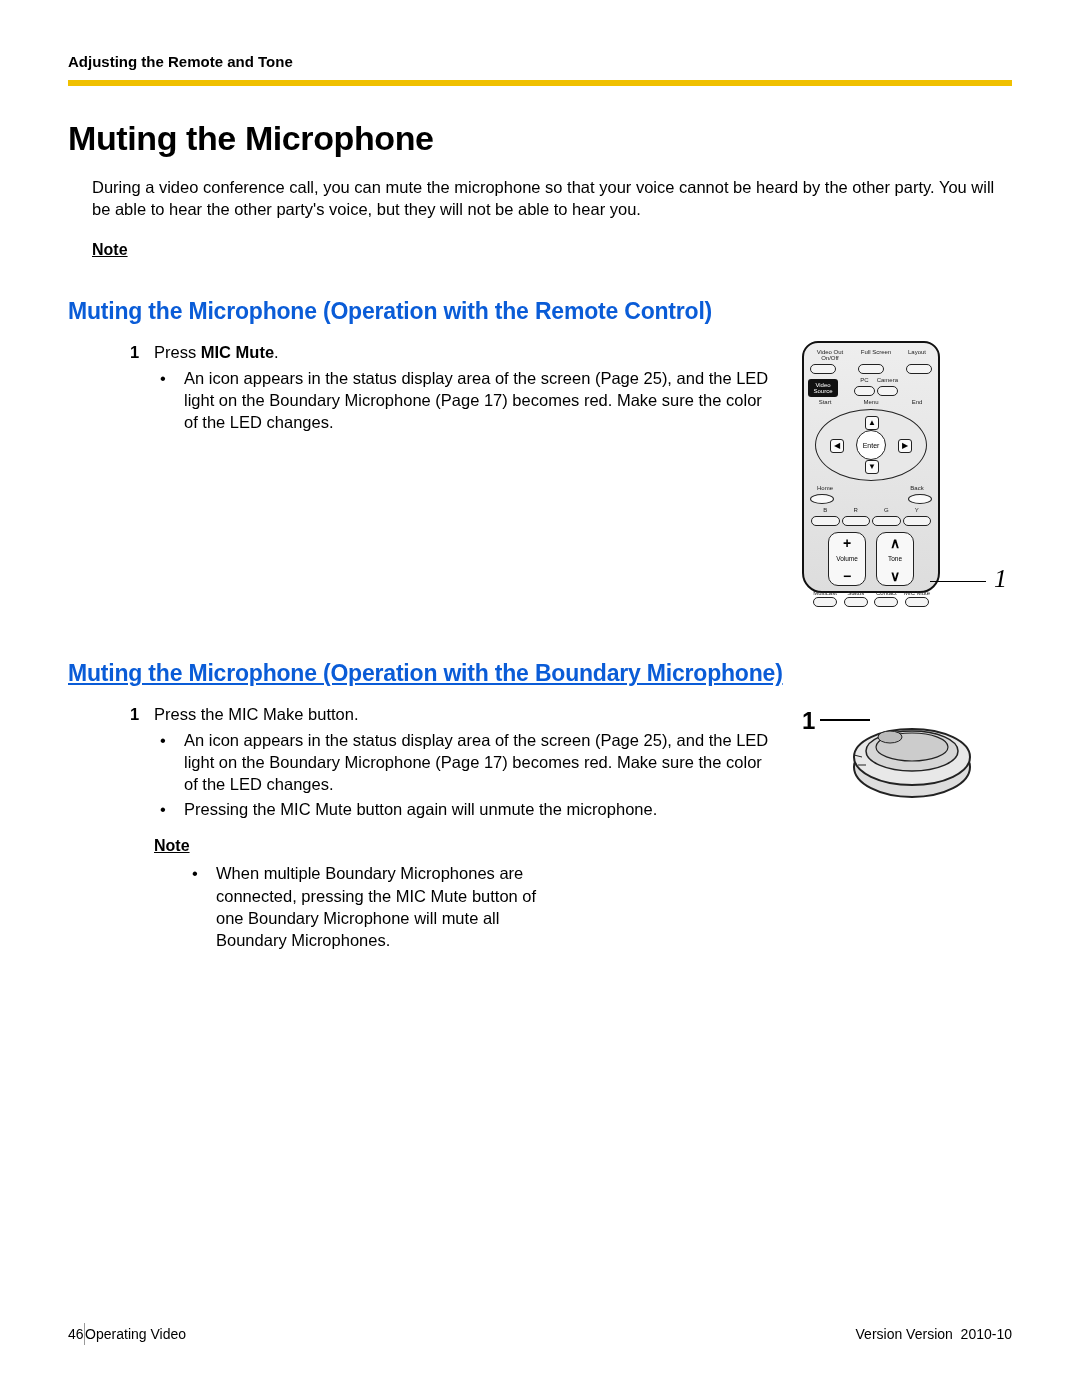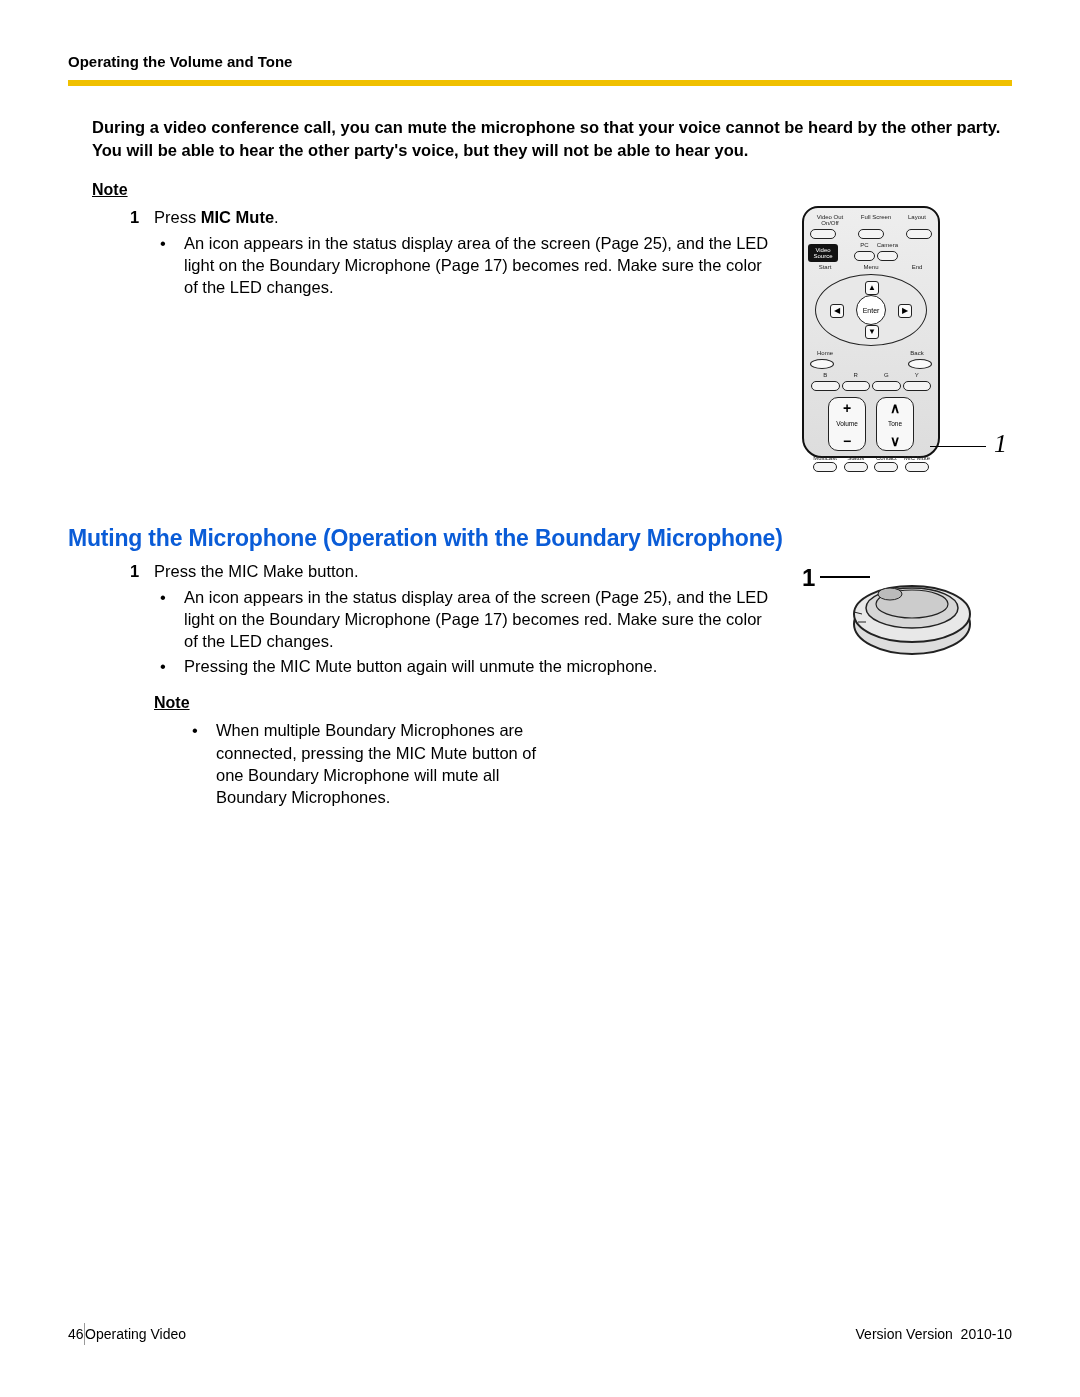--- a/index.html
+++ b/index.html
@@ -23,21 +23,21 @@
     height: 6px;
     background: #f0c000;
     margin-bottom: 30px;
   }
   h1.page-title {
     font-size: 34px;
     font-weight: bold;
     margin-bottom: 14px;
     letter-spacing: -0.4px;
   }
-  .intro { margin-left: 24px; margin-bottom: 18px; font-size: 16.5px; font-weight: bold; }
+  .intro { margin-left: 24px; margin-bottom: 18px; font-size: 16.5px; }
   .note-label {
     font-weight: bold;
     text-decoration: underline;
     margin-left: 24px;
     margin-bottom: 6px;
     font-size: 16px;
   }
   .note-bullet {
     margin-left: 62px;
     margin-right: 80px;
@@ -48,21 +48,21 @@
   .note-bullet::before {
     content: "•"; position: absolute; left: 0; top: 0;
   }
   h2.section {
     color: #0a5cd7;
     font-size: 23px;
     font-weight: bold;
     letter-spacing: -0.2px;
   }
   .sec1 { margin-top: 36px; margin-bottom: 14px; }
-  .sec2 { margin-top: 52px; margin-bottom: 6px; }
+  .sec2 { margin-top: 52px; margin-bottom: 14px; text-decoration: underline; }
   .two-col { display: flex; gap: 22px; }
   .text-col { flex: 1; }
   .img-col { width: 210px; flex-shrink: 0; }
 
   .step-line {
     margin-left: 62px;
     position: relative;
     padding-left: 24px;
     font-size: 16.5px;
   }
@@ -172,27 +172,29 @@
   }
   .footer-left { display: flex; align-items: center; }
   .footer-divider {
     width: 1.5px; height: 22px; background: #999;
   }
 </style>
 </head>
 <body>
 
 <div class="page">
-  <div class="top-header">Operating the Volume and Tone</div>
+  <div class="top-header">Adjusting the Remote and Tone</div>
   <div class="yellow-bar"></div>
 
+  <h1 class="page-title">Muting the Microphone</h1>
   <p class="intro">During a video conference call, you can mute the microphone so that your voice cannot be heard by the other party. You will be able to hear the other party's voice, but they will not be able to hear you.</p>
 
   <div class="note-label">Note</div>
 
+  <h2 class="section sec1">Muting the Microphone (Operation with the Remote Control)</h2>
 
   <div class="two-col">
     <div class="text-col">
       <div class="step-line">
         <span class="num">1</span>
         <span>Press </span><b>MIC Mute</b><span>.</span>
       </div>
       <div class="sub-bullet">An icon appears in the status display area of the screen (Page 25), and the LED light on the Boundary Microphone (Page 17) becomes red. Make sure the color of the LED changes.</div>
     </div>
     <div class="img-col">

